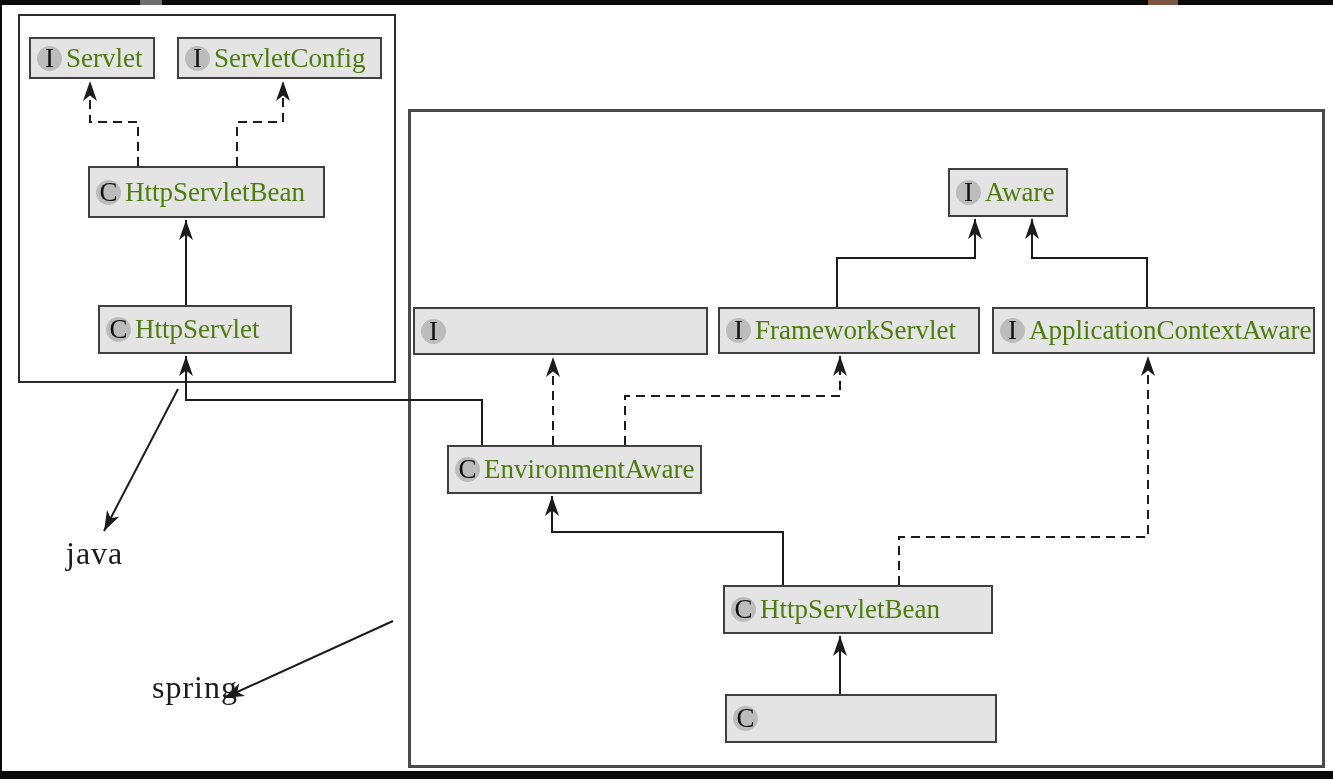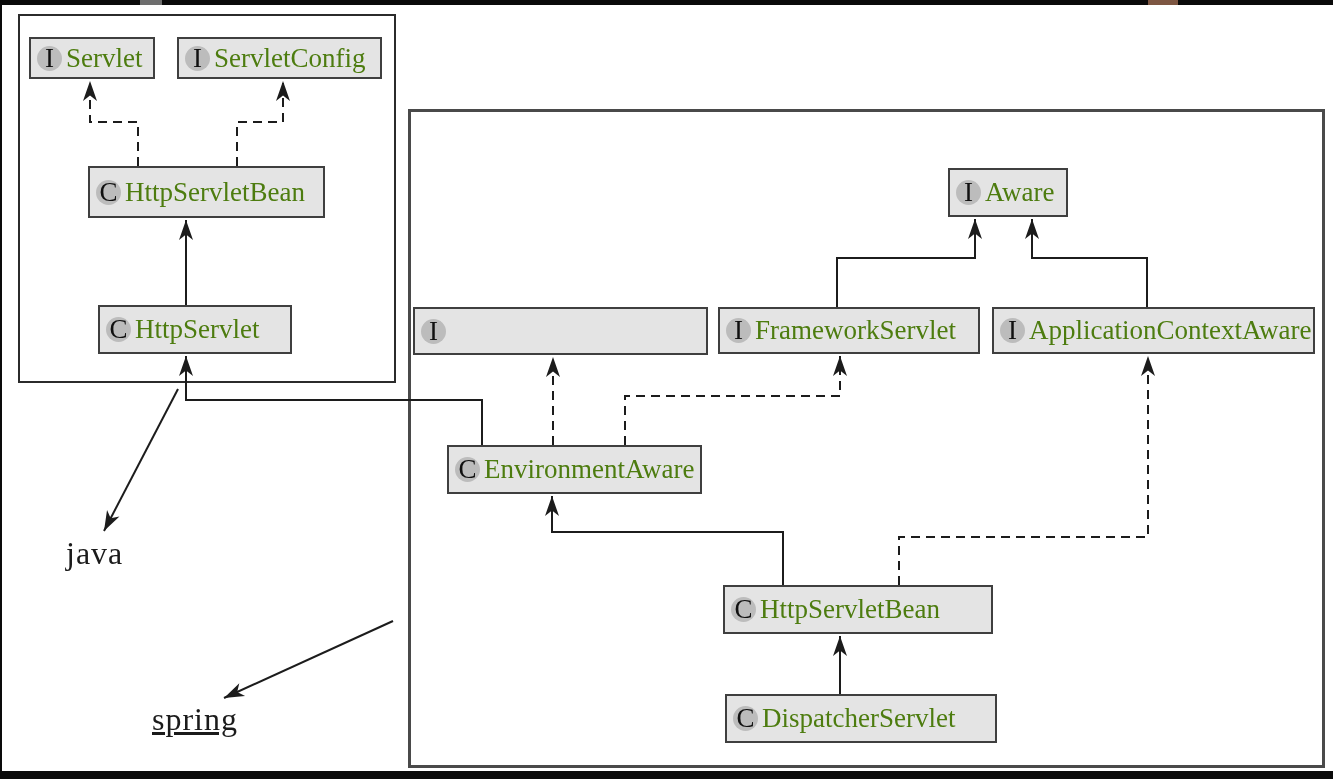--- a/index.html
+++ b/index.html
@@ -126,19 +126,18 @@
   <div class="node" style="left:447px;top:445px;width:255px;height:49px;">
     <span class="badge">C</span>
     <span class="nlabel">EnvironmentAware</span>
   </div>
   <div class="node" style="left:723px;top:585px;width:270px;height:49px;">
     <span class="badge">C</span>
     <span class="nlabel">HttpServletBean</span>
   </div>
   <div class="node" style="left:725px;top:694px;width:272px;height:49px;">
     <span class="badge">C</span>
-    <span class="nlabel">DispatcherServlet</span>
   </div>
 
   <div class="pkg-label" style="left:66px;top:537px;text-align:right;">java</div>
-  <div class="pkg-label" style="left:152px;top:703px;text-decoration:underline;">spring</div>
+  <div class="pkg-label" style="left:152px;top:671px;">spring</div>
 
 </div>
 
 </body></html>

